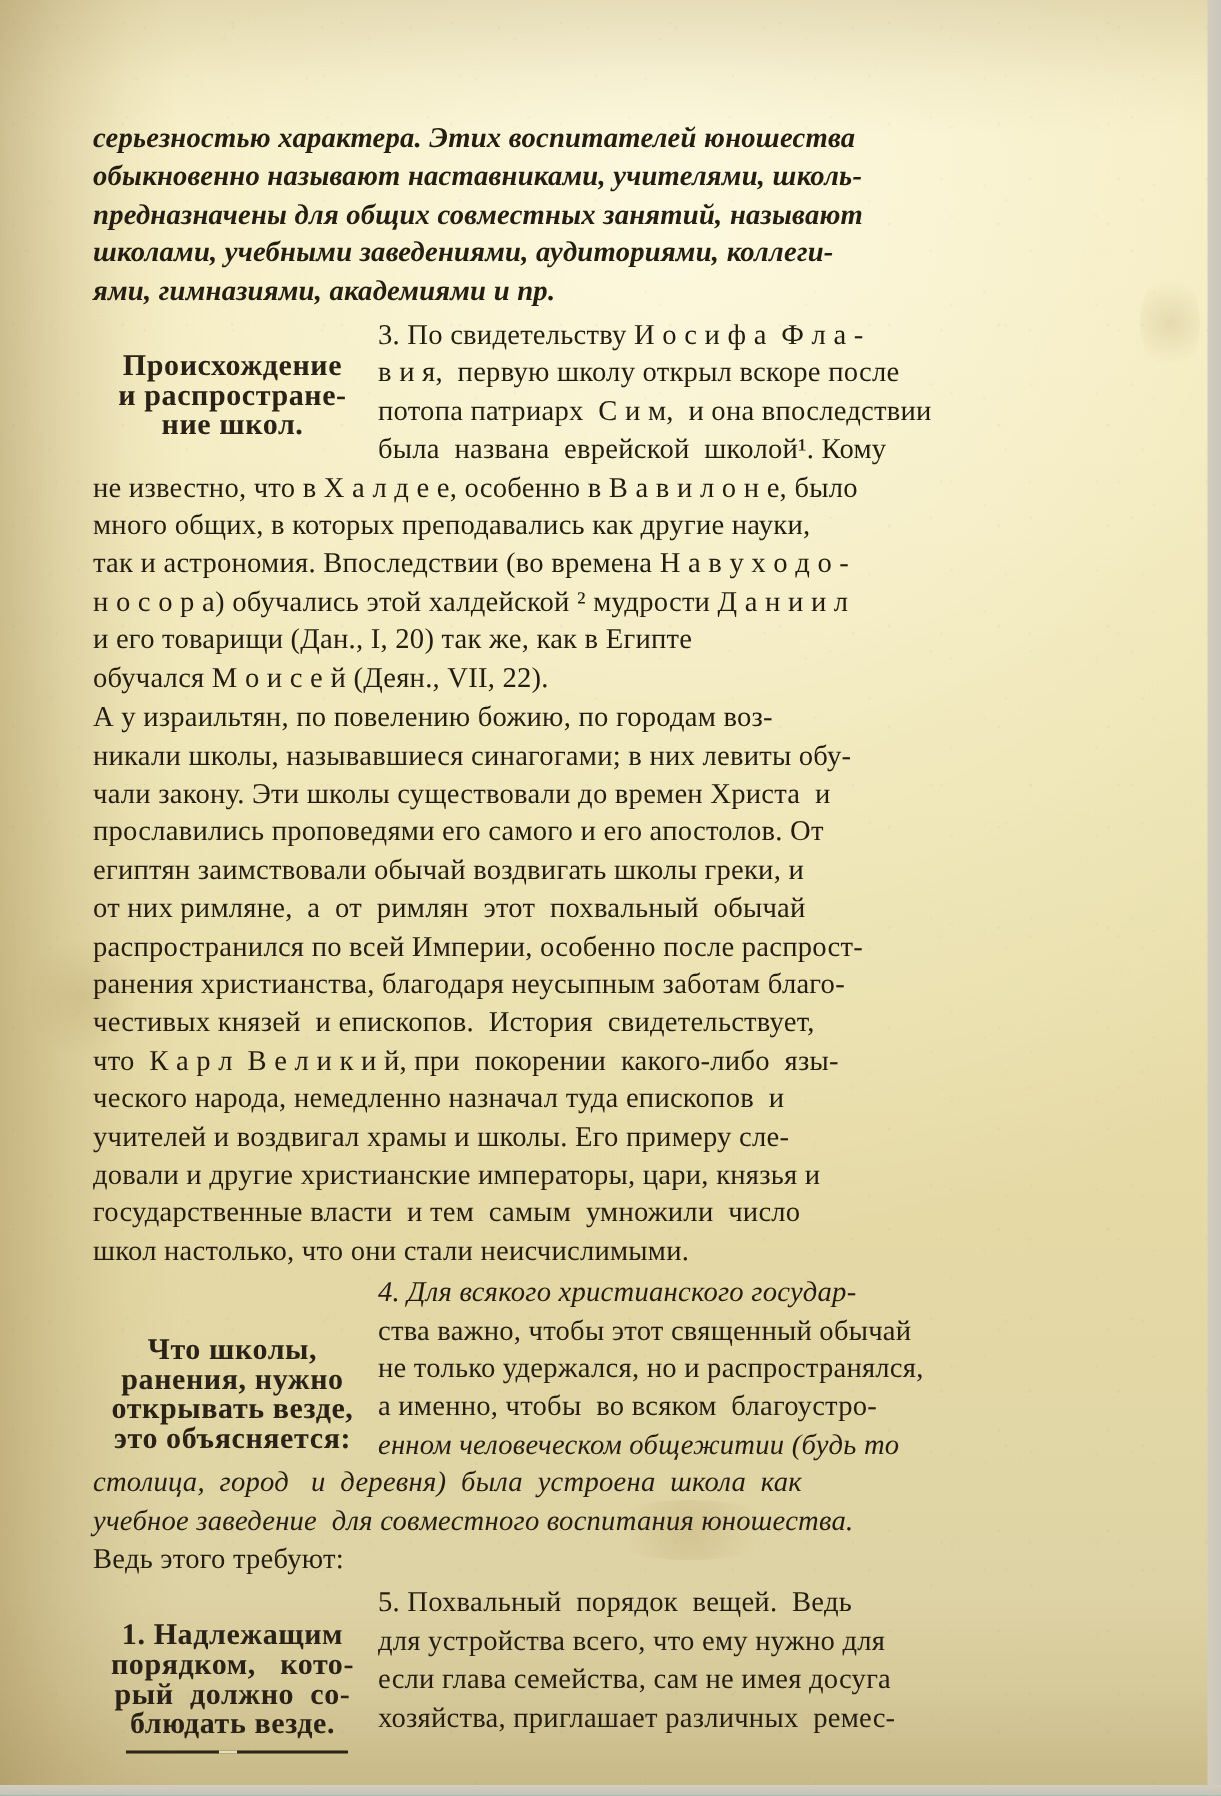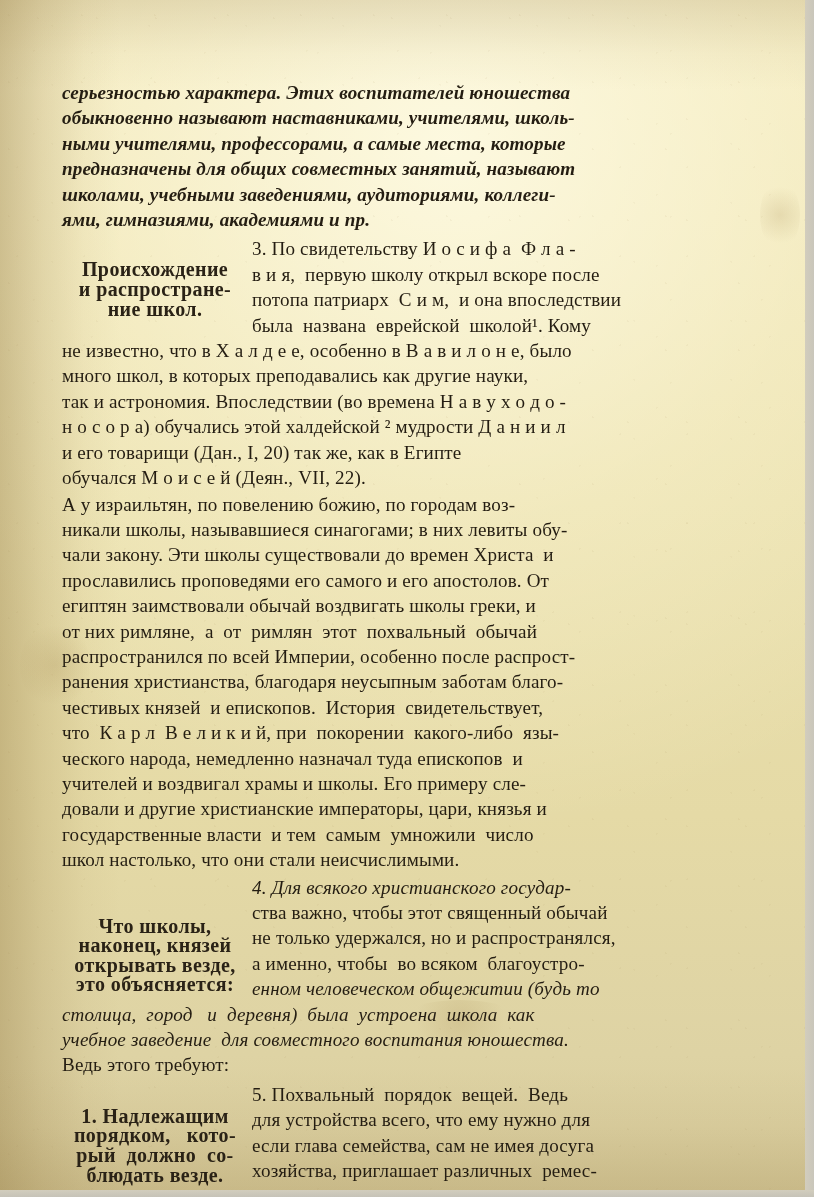--- a/index.html
+++ b/index.html
@@ -179,42 +179,41 @@
   <div class="blotch" style="top:1000px;left:400px;width:120px;height:40px;"></div>
   <div class="vignette-top"></div>
   <div class="vignette-left"></div>
   <div class="vignette-bottom"></div>
 
   <div class="content">
 
     <div class="para ital lines">
       <div class="jline"><span>серьезностью характера. Этих воспитателей юношества</span></div>
       <div class="jline"><span>обыкновенно называют наставниками, учителями, школь-</span></div>
-      <div class="jline"><span>ными учителями, профессорами, а самые места, которые</span></div>
       <div class="jline"><span>предназначены для общих совместных занятий, называют</span></div>
       <div class="jline"><span>школами, учебными заведениями, аудиториями, коллеги-</span></div>
       <div class="jline last"><span>ями, гимназиями, академиями и пр.</span></div>
     </div>
 
     <div class="withnote" style="margin-top:4px;">
       <div class="mnote" style="top:24px;">
         <span class="ln">Происхождение</span>
         <span class="ln l">и распростране-</span>
         <span class="ln l">ние школ.</span>
       </div>
       <div class="indentcol para lines">
         <div class="jline"><span>3. По свидетельству И о с и ф а  Ф л а -</span></div>
         <div class="jline"><span>в и я,  первую школу открыл вскоре после</span></div>
         <div class="jline"><span>потопа патриарх  С и м,  и она впоследствии</span></div>
         <div class="jline"><span>была  названа  еврейской  школой¹. Кому</span></div>
       </div>
     </div>
     <div class="para lines">
       <div class="jline"><span>не известно, что в Х а л д е е, особенно в В а в и л о н е, было</span></div>
-      <div class="jline"><span>много школ, в которых преподавались как другие науки,</span></div>
+      <div class="jline"><span>много общих, в которых преподавались как другие науки,</span></div>
       <div class="jline"><span>так и астрономия. Впоследствии (во времена Н а в у х о д о -</span></div>
       <div class="jline"><span>н о с о р а) обучались этой халдейской ² мудрости Д а н и и л</span></div>
       <div class="jline"><span>и его товарищи (Дан., I, 20) так же, как в Египте</span></div>
       <div class="jline last"><span>обучался М о и с е й (Деян., VII, 22).</span></div>
     </div>
 
     <div class="para lines" style="margin-top:1px;">
       <div class="jline"><span>А у израильтян, по повелению божию, по городам воз-</span></div>
       <div class="jline"><span>никали школы, называвшиеся синагогами; в них левиты обу-</span></div>
       <div class="jline"><span>чали закону. Эти школы существовали до времен Христа  и</span></div>
@@ -228,21 +227,21 @@
       <div class="jline"><span>ческого народа, немедленно назначал туда епископов  и</span></div>
       <div class="jline"><span>учителей и воздвигал храмы и школы. Его примеру сле-</span></div>
       <div class="jline"><span>довали и другие христианские императоры, цари, князья и</span></div>
       <div class="jline"><span>государственные власти  и тем  самым  умножили  число</span></div>
       <div class="jline last"><span>школ настолько, что они стали неисчислимыми.</span></div>
     </div>
 
     <div class="withnote" style="margin-top:2px;">
       <div class="mnote" style="top:42px;">
         <span class="ln">Что школы,</span>
-        <span class="ln l">наконец, князей</span>
+        <span class="ln l">ранения, нужно</span>
         <span class="ln l">открывать везде,</span>
         <span class="ln l">это объясняется:</span>
       </div>
       <div class="indentcol para lines">
         <div class="jline"><span class="ital">4. Для всякого христианского государ-</span></div>
         <div class="jline"><span>ства важно, чтобы этот священный обычай</span></div>
         <div class="jline"><span>не только удержался, но и распространялся,</span></div>
         <div class="jline"><span>а именно, чтобы  во всяком  благоустро-</span></div>
         <div class="jline"><span class="ital">енном человеческом общежитии (будь то</span></div>
       </div>

